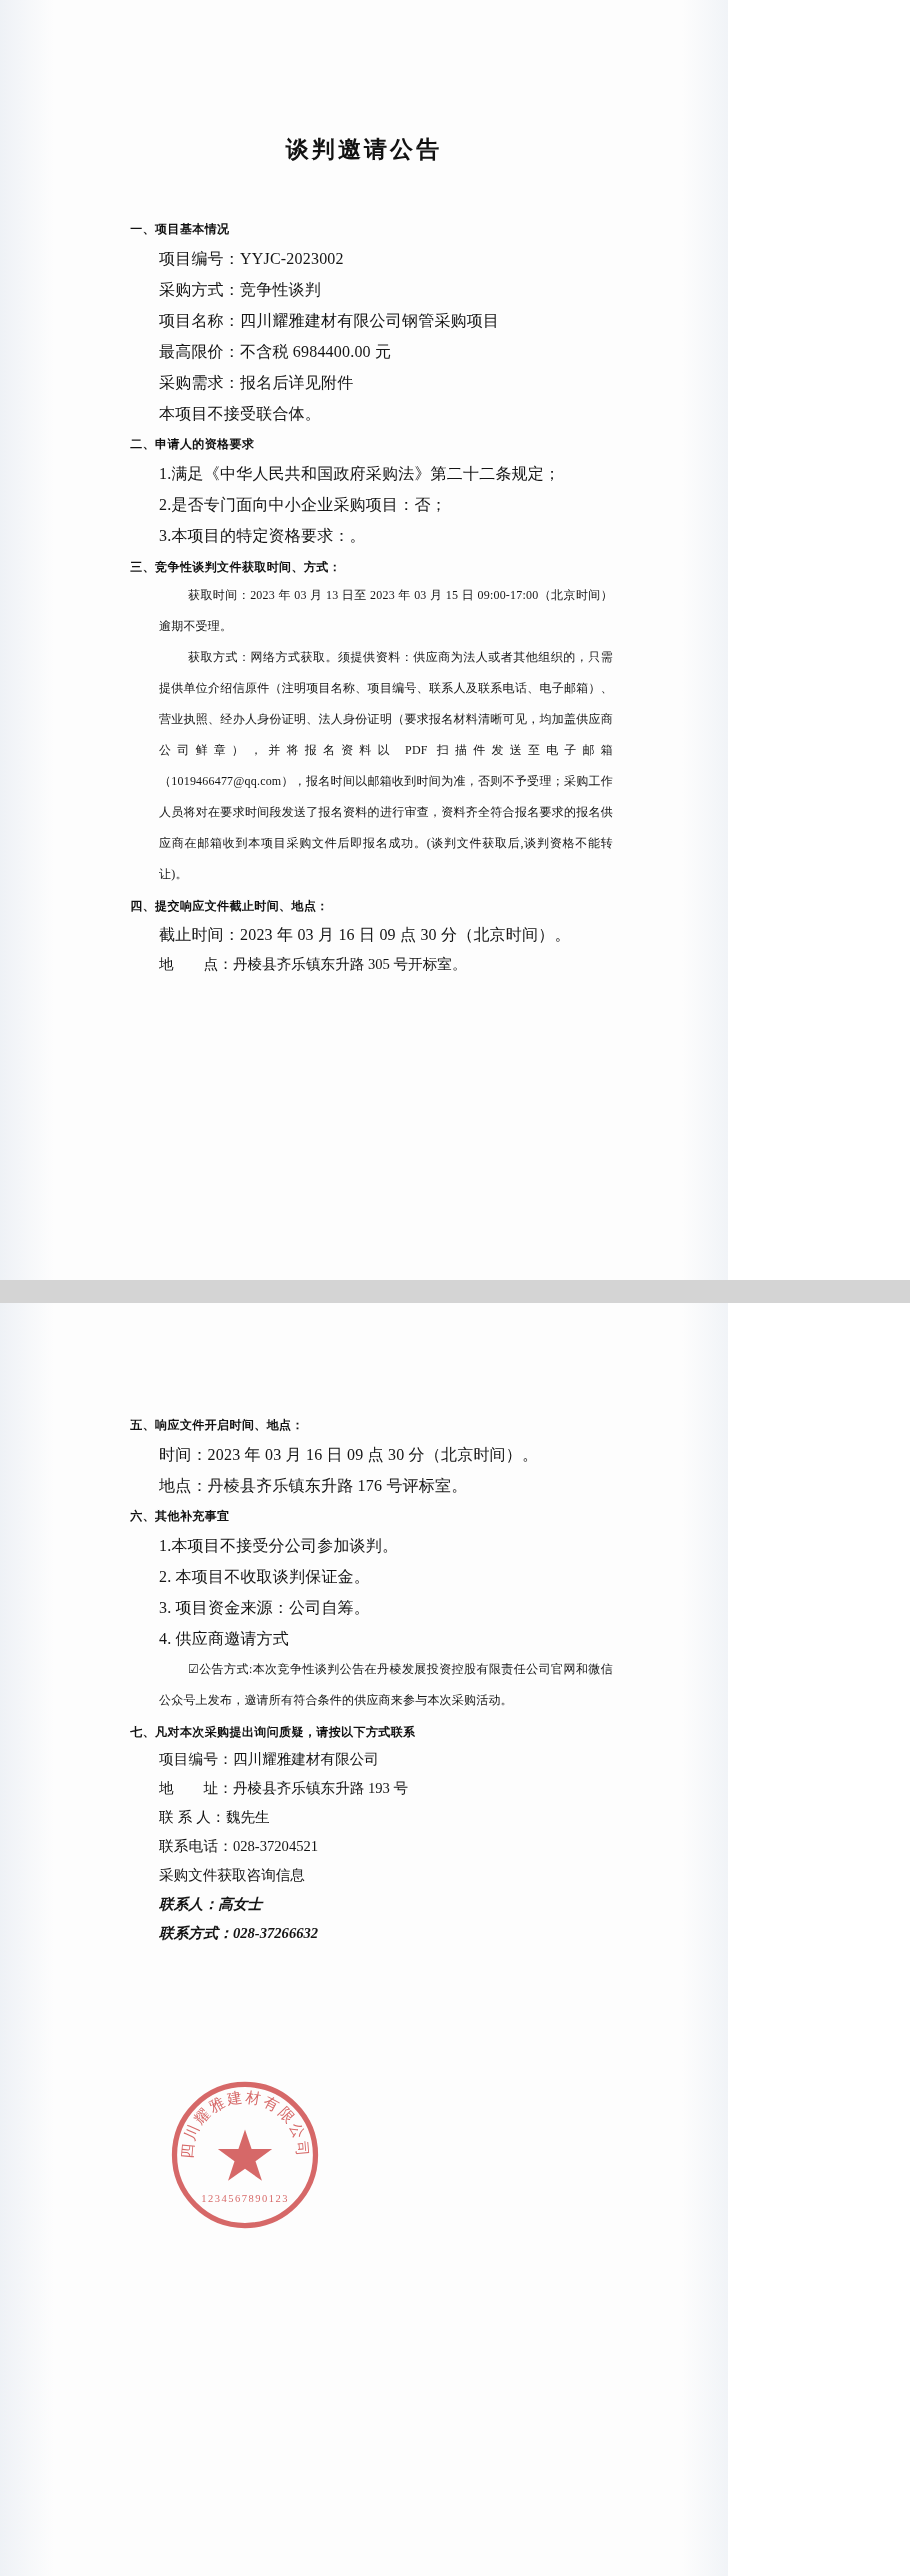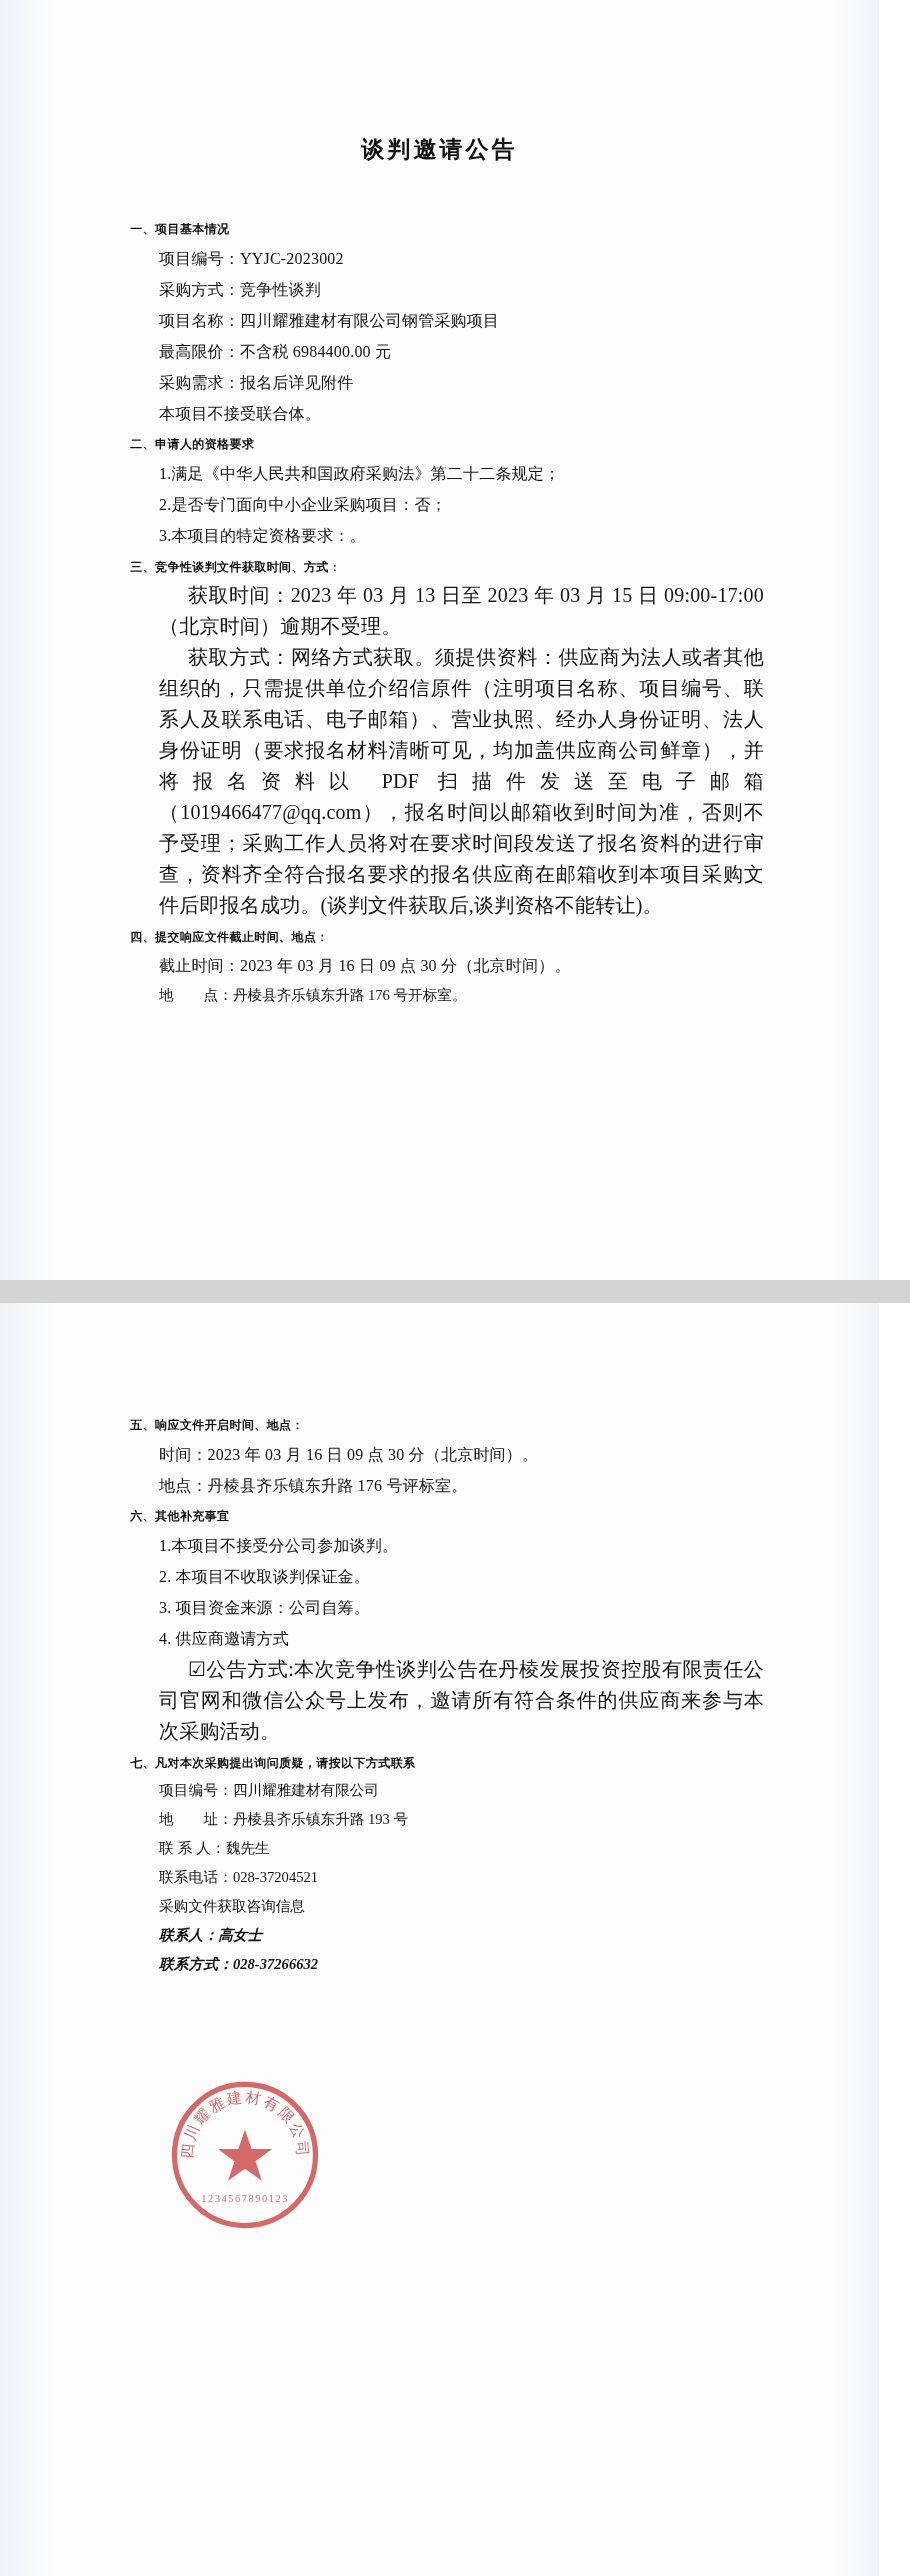--- a/index.html
+++ b/index.html
@@ -15,21 +15,21 @@
     min-height: 2576px;
     position: relative;
     background: #ffffff;
     margin: 0 auto;
     overflow: hidden;
   }
   
   .page {
     position: absolute;
     left: 0;
-    width: 879px;
+    width: 728px;
     background: #fdfdfd;
   }
   .page::before {
     content: "";
     position: absolute;
     inset: 0;
     background:
       linear-gradient(90deg, rgba(226,232,240,0.55) 0px, rgba(255,255,255,0) 54px),
       linear-gradient(270deg, rgba(226,232,240,0.45) 0px, rgba(255,255,255,0) 46px);
     pointer-events: none;
@@ -74,21 +74,21 @@
   }
   .line {
     font-size: 16px;
     color: #141414;
     line-height: 31px;
     padding-left: 44px;
     letter-spacing: 0.2px;
     white-space: pre-wrap;
   }
   .para {
-    font-size: 20px;
+    font-size: 12px;
     color: #141414;
     line-height: 31px;
     padding-left: 44px;
     text-align: justify;
     text-justify: inter-ideograph;
     text-indent: 29px;
     letter-spacing: 0.2px;
   }
   .spacer-10 { height: 7.7px; }
   .spacer-36 { height: 28px; }
@@ -149,21 +149,21 @@
 
       <div class="section-head">三、竞争性谈判文件获取时间、方式：</div>
       <div class="para">获取时间：2023 年 03 月 13 日至 2023 年 03 月 15 日 09:00-17:00（北京时间）逾期不受理。</div>
       <div class="para">获取方式：网络方式获取。须提供资料：供应商为法人或者其他组织的，只需提供单位介绍信原件（注明项目名称、项目编号、联系人及联系电话、电子邮箱）、营业执照、经办人身份证明、法人身份证明（要求报名材料清晰可见，均加盖供应商公司鲜章），并将报名资料以 PDF 扫描件发送至电子邮箱（1019466477@qq.com），报名时间以邮箱收到时间为准，否则不予受理；采购工作人员将对在要求时间段发送了报名资料的进行审查，资料齐全符合报名要求的报名供应商在邮箱收到本项目采购文件后即报名成功。(谈判文件获取后,谈判资格不能转让)。</div>
 
       <div class="spacer-10"></div>
 
       <div class="section-head">四、提交响应文件截止时间、地点：</div>
       <div class="line">截止时间：2023 年 03 月 16 日 09 点 30 分（北京时间）。</div>
       <div class="kv">
-        <span class="k">地　　点：</span><span>丹棱县齐乐镇东升路 176 号开标室。</span>
+        <span class="k">地　　点：</span><span>丹棱县齐乐镇东升路 305 号开标室。</span>
       </div>
     </div>
   </div>
 
   <div class="gap"></div>
 
   <div class="page page2">
     <div class="content p2-top">
 
       <div class="section-head">五、响应文件开启时间、地点：</div>

